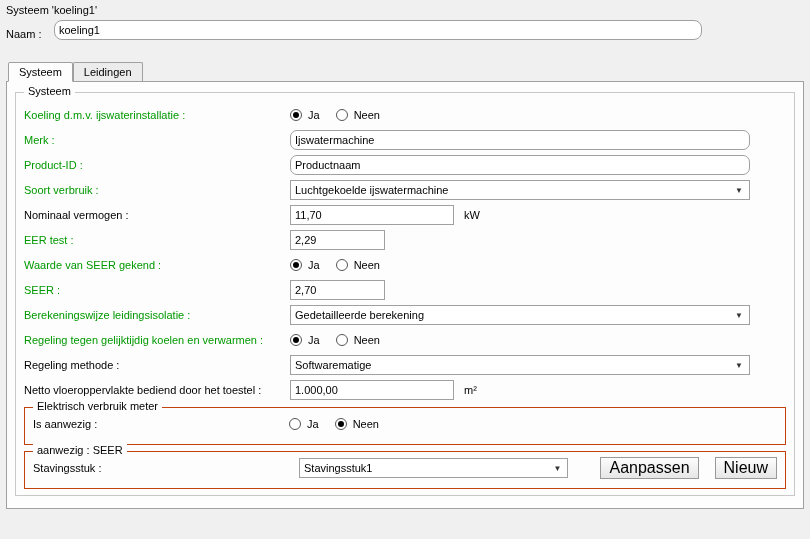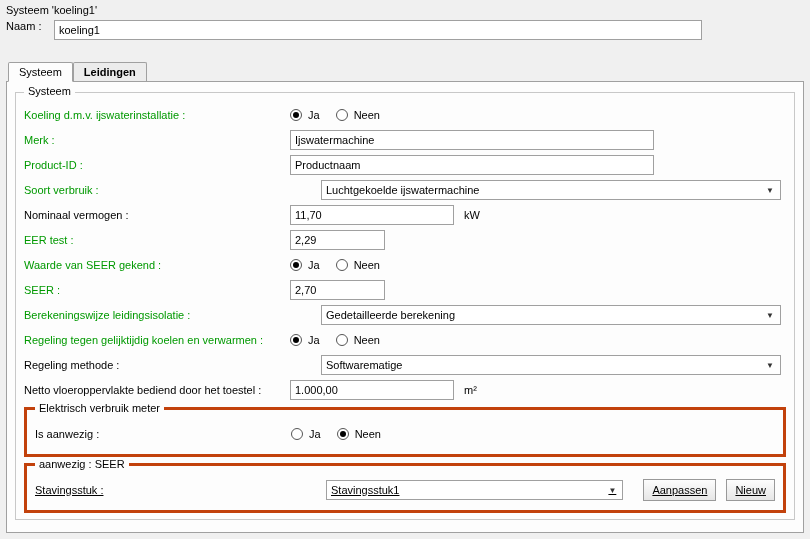--- a/index.html
+++ b/index.html
@@ -17,52 +17,51 @@
     padding: 4px 6px;
     position: relative;
   }
   .title-row {
     font-size: 11px;
     color: #000;
     padding: 0 0 2px 0;
   }
   .name-row {
     display: flex;
-    align-items: flex-start;
+    align-items: flex-end;
     gap: 4px;
     padding: 2px 0 8px 0;
   }
   .name-row label { min-width: 44px; }
   .text-input {
     height: 20px;
     border: 1px solid #a0a0a0;
     background: #fff;
     padding: 0 4px;
     font-family: inherit;
     font-size: 11px;
   }
-  .wide-input { width: 648px; }
+  .wide-input { width: 648px; border-radius: 8px; }
   .tab-strip {
     display: flex;
     align-items: flex-end;
     margin-top: 14px;
     padding-left: 2px;
     position: relative;
     z-index: 2;
   }
   .tab {
     border: 1px solid #a0a0a0;
     border-bottom: none;
     border-radius: 2px 2px 0 0;
     padding: 3px 10px;
     background: #f8f8f8;
     cursor: default;
     font-size: 11px;
     position: relative;
-    font-weight: bold;
   }
   .tab.active {
     background: #fdfdfd;
     border-bottom: 1px solid #fdfdfd;
     margin-bottom: -1px;
     font-weight: normal;
   }
   .tab.inactive {
     background: #ececec;
   }
@@ -81,23 +80,23 @@
   }
   .group-title {
     position: absolute;
     top: -8px;
     left: 8px;
     background: #fdfdfd;
     padding: 0 4px;
     font-size: 11px;
   }
   .sub-group {
-    border: 3px solid #c2410c;
+    border: 1px solid #c2410c;
     margin: 6px 0 0 0;
-    padding: 10px 8px 6px 8px;
+    padding: 2px 8px 6px 8px;
     position: relative;
   }
   .sub-title {
     position: absolute;
     top: -8px;
     left: 8px;
     background: #fdfdfd;
     padding: 0 4px;
     font-size: 11px;
   }
@@ -141,56 +140,54 @@
   .val-input {
     height: 20px;
     border: 1px solid #a0a0a0;
     background: #fff;
     padding: 0 4px;
     font-family: inherit;
     font-size: 11px;
   }
   .w-med { width: 164px; }
   .w-short { width: 95px; }
-  .w-wide { width: 364px; }
+  .w-wide { width: 460px; border-radius: 7px; }
   .select {
     display: flex;
     align-items: center;
     justify-content: space-between;
     height: 20px;
     border: 1px solid #a0a0a0;
     background: #fff;
     padding: 0 2px 0 4px;
-    margin-left: 31px;
   }
   .select .arrow {
     width: 16px; height: 16px;
     display: flex;
     align-items: center;
     justify-content: center;
     font-size: 8px;
     color: #333;
   }
   .w-select-wide { width: 460px; }
   .w-select-med { width: 402px; }
   .unit { margin-left: 4px; }
   .btn {
     height: 22px;
     border: 1px solid #999;
     background: linear-gradient(#fdfdfd,#e6e6e6);
     padding: 0 8px;
     font-family: inherit;
-    font-size: 11px;
+    font-size: 16px;
     cursor: default;
   }
   .staving-row {
     display: flex;
     align-items: center;
-    gap: 10px;
-    text-decoration: underline;
+    gap: 16px;
   }
   .staving-row .spacer { flex: 1; }
 </style>
 </head>
 <body>
 
 <div class="window">
 
   <div class="title-row">Systeem 'koeling1'</div>
 

